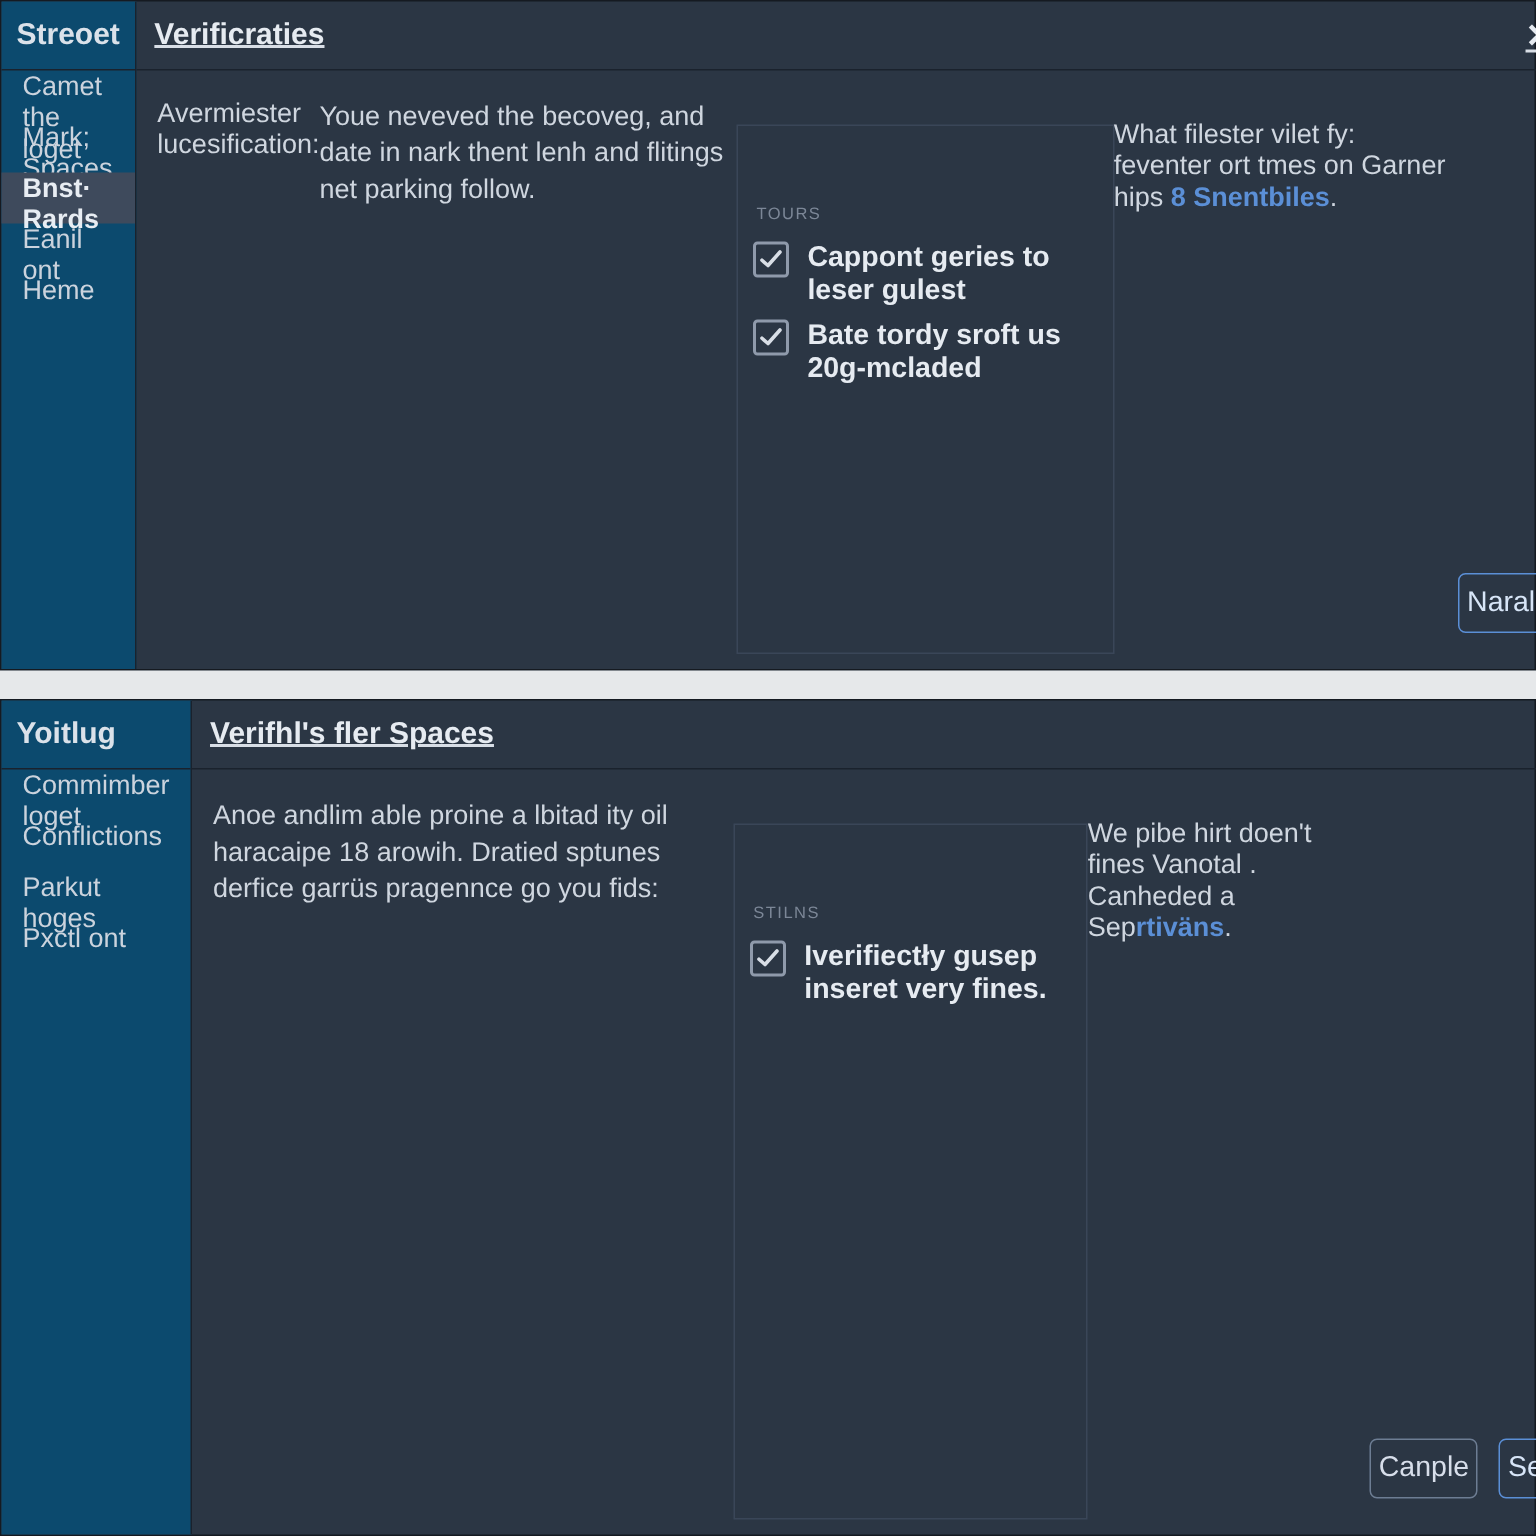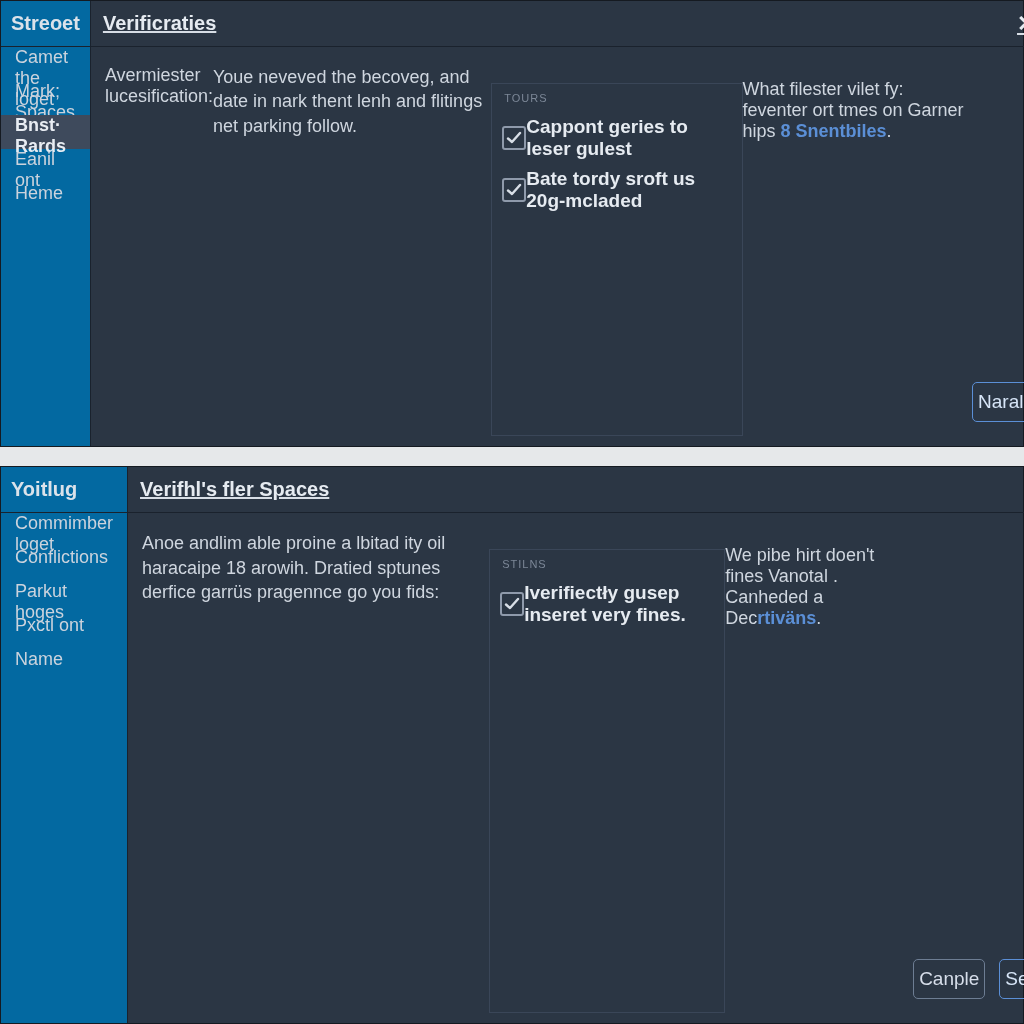--- a/index.html
+++ b/index.html
@@ -21,21 +21,21 @@
     display: flex;
     flex-direction: row;
     background: #2b3644;
     border: 1px solid #151a21;
   }
   .panel-top { height: 495px; }
   .gap { height: 22px; background: #e6e8ea; }
   .panel-bottom { height: 618px; border-top: 1px solid #151a21; }
   .sidebar {
     width: 262px;
-    background: #0369a1;
+    background: #0c4a6e;
     border-right: 1px solid #1a222d;
     display: flex;
     flex-direction: column;
   }
   .sidebar-title {
     height: 46px;
     display: flex;
     align-items: center;
     padding: 0 10px;
     font-size: 20px;
@@ -105,25 +105,25 @@
     width: 582px;
     padding: 8px 10px 10px 10px;
   }
   .option-caption {
     font-size: 11px;
     letter-spacing: 1px;
     color: #7c8797;
     text-transform: uppercase;
     margin-bottom: 8px;
     padding-left: 2px;
+    margin-top: 45px;
   }
   .check-row {
     display: flex;
-    align-items: center;
-    gap: 0;
+    gap: 12px;
     padding: 4px 0;
   }
   .check {
     width: 24px;
     height: 24px;
     border: 2px solid #8f9aab;
     border-radius: 3px;
     background: #2b3644;
     display: flex;
     align-items: center;
@@ -244,23 +244,20 @@
         </div>
       <div class="sidebar-item">
           <span>Conflictions</span>
         </div>
       <div class="sidebar-item">
           <span>Parkut hoges</span>
         </div>
       <div class="sidebar-item">
           <span>Pxctl ont</span>
         </div>
-      <div class="sidebar-item">
-          <span>Name</span>
-        </div>
     </div>
     <div class="main">
       <div class="main-header">
         <div class="main-title">Verifhl's fler Spaces</div>
       </div>
       <div class="main-body">
         <div class="intro-body">Anoe andlim able proine a lbitad ity oil haracaipe 18 arowih. Dratied sptunes derfice garrüs pragennce go you fids:</div>
 
         <div class="option-box">
           <div class="option-caption">Stilns</div>
@@ -268,21 +265,21 @@
             <div class="check">
               <svg viewBox="0 0 16 16">
                   <path d="M2 8.5 L6 12 L14 3" stroke="#d8dee6" stroke-width="2.4" fill="none" stroke-linecap="round" stroke-linejoin="round"></path>
                 </svg>
             </div>
             <div class="check-label">Iverifiectły gusep inseret very fines.</div>
           </div>
         </div>
 
         <div class="hint-line">
-          <span>We pibe hirt doen't fines Vanotal . Canheded a Dec</span><span class="link">rtiväns</span><span>.</span>
+          <span>We pibe hirt doen't fines Vanotal . Canheded a Sep</span><span class="link">rtiväns</span><span>.</span>
         </div>
 
         <div class="footer">
           <button class="btn">Canple</button>
           <button class="btn primary">Sery</button>
         </div>
       </div>
     </div>
   </div>
 

